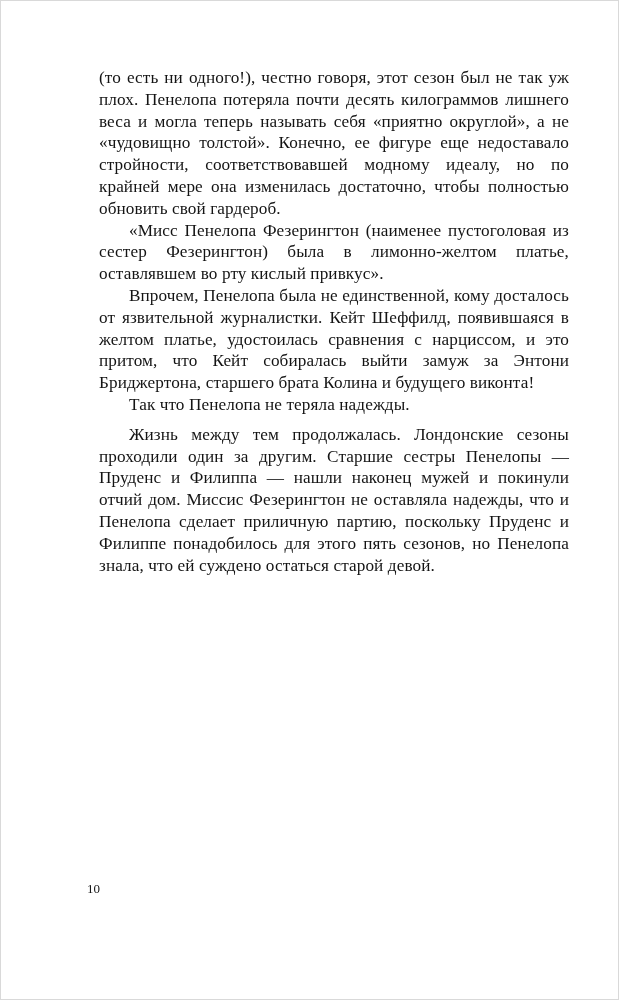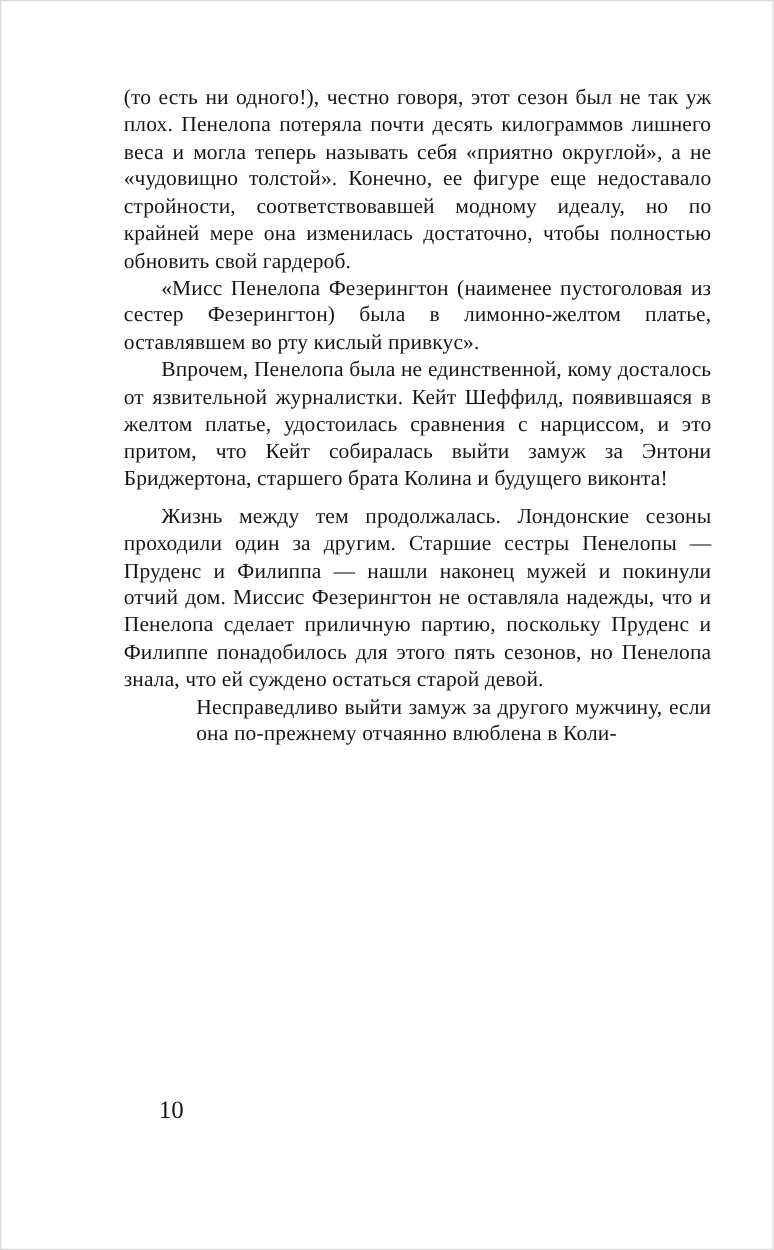--- a/index.html
+++ b/index.html
@@ -45,42 +45,41 @@
     margin-top: 8px;
   }
   .text-block p.inset {
     margin-left: 58px;
     text-indent: 0;
   }
   .page-number {
     position: absolute;
     left: 86px;
     top: 877px;
-    font-size: 20px;
+    font-size: 13px;
     line-height: 21.8px;
     color: #141414;
-    margin-left: 40px;
   }
 </style>
 </head>
 <body>
 
 <div class="page">
 
   <div class="text-block">
     <p class="no-indent">(то есть ни одного!), честно говоря, этот сезон был не так уж плох. Пенелопа потеряла почти десять килограммов лишнего веса и могла теперь называть себя «приятно округлой», а не «чудовищно толстой». Конечно, ее фигуре еще недоставало стройности, соответствовавшей модному идеалу, но по крайней мере она изменилась достаточно, чтобы полностью обновить свой гардероб.</p>
 
 
     <p>«Мисс Пенелопа Фезерингтон (наименее пустоголовая из сестер Фезерингтон) была в лимонно-желтом платье, оставлявшем во рту кислый привкус».</p>
 
 
     <p>Впрочем, Пенелопа была не единственной, кому досталось от язвительной журналистки. Кейт Шеффилд, появившаяся в желтом платье, удостоилась сравнения с нарциссом, и это притом, что Кейт собиралась выйти замуж за Энтони Бриджертона, старшего брата Колина и будущего виконта!</p>
 
+    <p>Так что Пенелопа не теряла надежды.</p>
 
 
     <p class="section-start">Жизнь между тем продолжалась. Лондонские сезоны проходили один за другим. Старшие сестры Пенелопы — Пруденс и Филиппа — нашли наконец мужей и покинули отчий дом. Миссис Фезерингтон не оставляла надежды, что и Пенелопа сделает приличную партию, поскольку Пруденс и Филиппе понадобилось для этого пять сезонов, но Пенелопа знала, что ей суждено остаться старой девой.</p>
 
-    <p class="inset">Несправедливо выйти замуж за другого мужчину, если она по-прежнему отчаянно влюблена в Коли-</p>
   </div>
 
   <div class="page-number">10</div>
 
 </div>
 
 </body></html>

